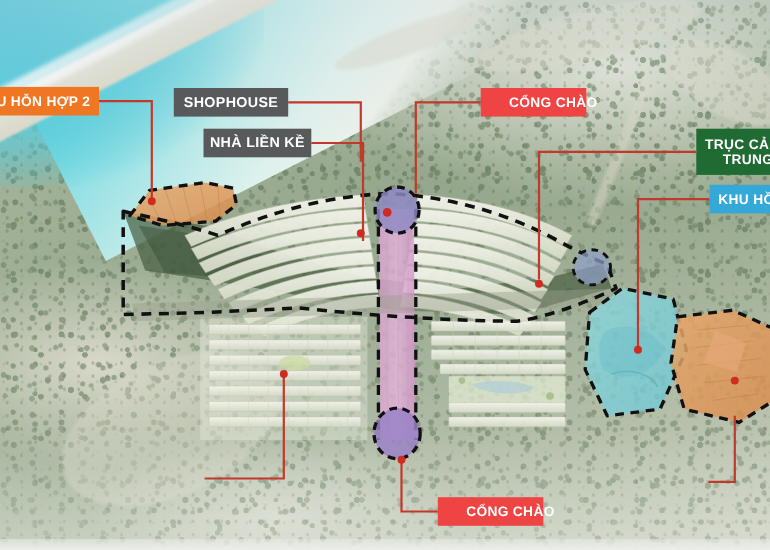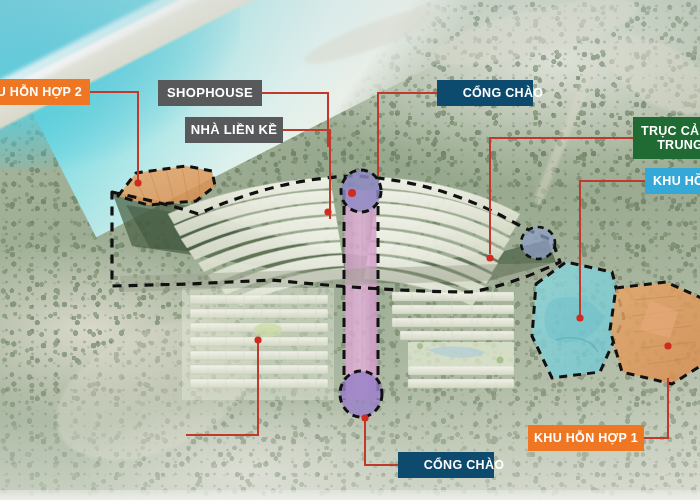--- a/index.html
+++ b/index.html
@@ -64,21 +64,21 @@
   
   .plan{position:absolute;inset:0;}
   .svgfull{position:absolute;inset:0;width:700px;height:500px;overflow:visible;}
 
   
   .label{position:absolute;display:flex;align-items:center;justify-content:center;
     color:#fff;font-weight:bold;letter-spacing:.3px;white-space:nowrap;
     box-sizing:border-box;line-height:1.15;text-align:center;}
   .lb-gray{background:#58595b;}
   .lb-orange{background:#ef7622;}
-  .lb-blue{background:#0c4a6e;padding-left:36px;}
+  .lb-blue{background:#ef4444;padding-left:36px;}
   .lb-ltblue{background:#34a9d8;}
   .lb-green{background:#1f6b33;}
 </style>
 </head>
 <body>
 
 <div id="stage">
 
   <div class="photo">
     <div class="land"></div>
@@ -333,17 +333,14 @@
 
   <div class="label lb-ltblue" style="left:645px;top:168px;width:95px;height:26px;font-size:12.5px;justify-content:flex-start;padding-left:8px;">
     <span>KHU HỒ</span>
   </div>
 
 
   <div class="label lb-blue" style="left:398px;top:452px;width:96px;height:26px;font-size:12.5px;">
     <span>CỔNG CHÀO</span>
   </div>
 
-  <div class="label lb-orange" style="left:528px;top:425px;width:116px;height:26px;font-size:12.5px;">
-    <span>KHU HỖN HỢP 1</span>
-  </div>
 
 </div>
 
 </body></html>

